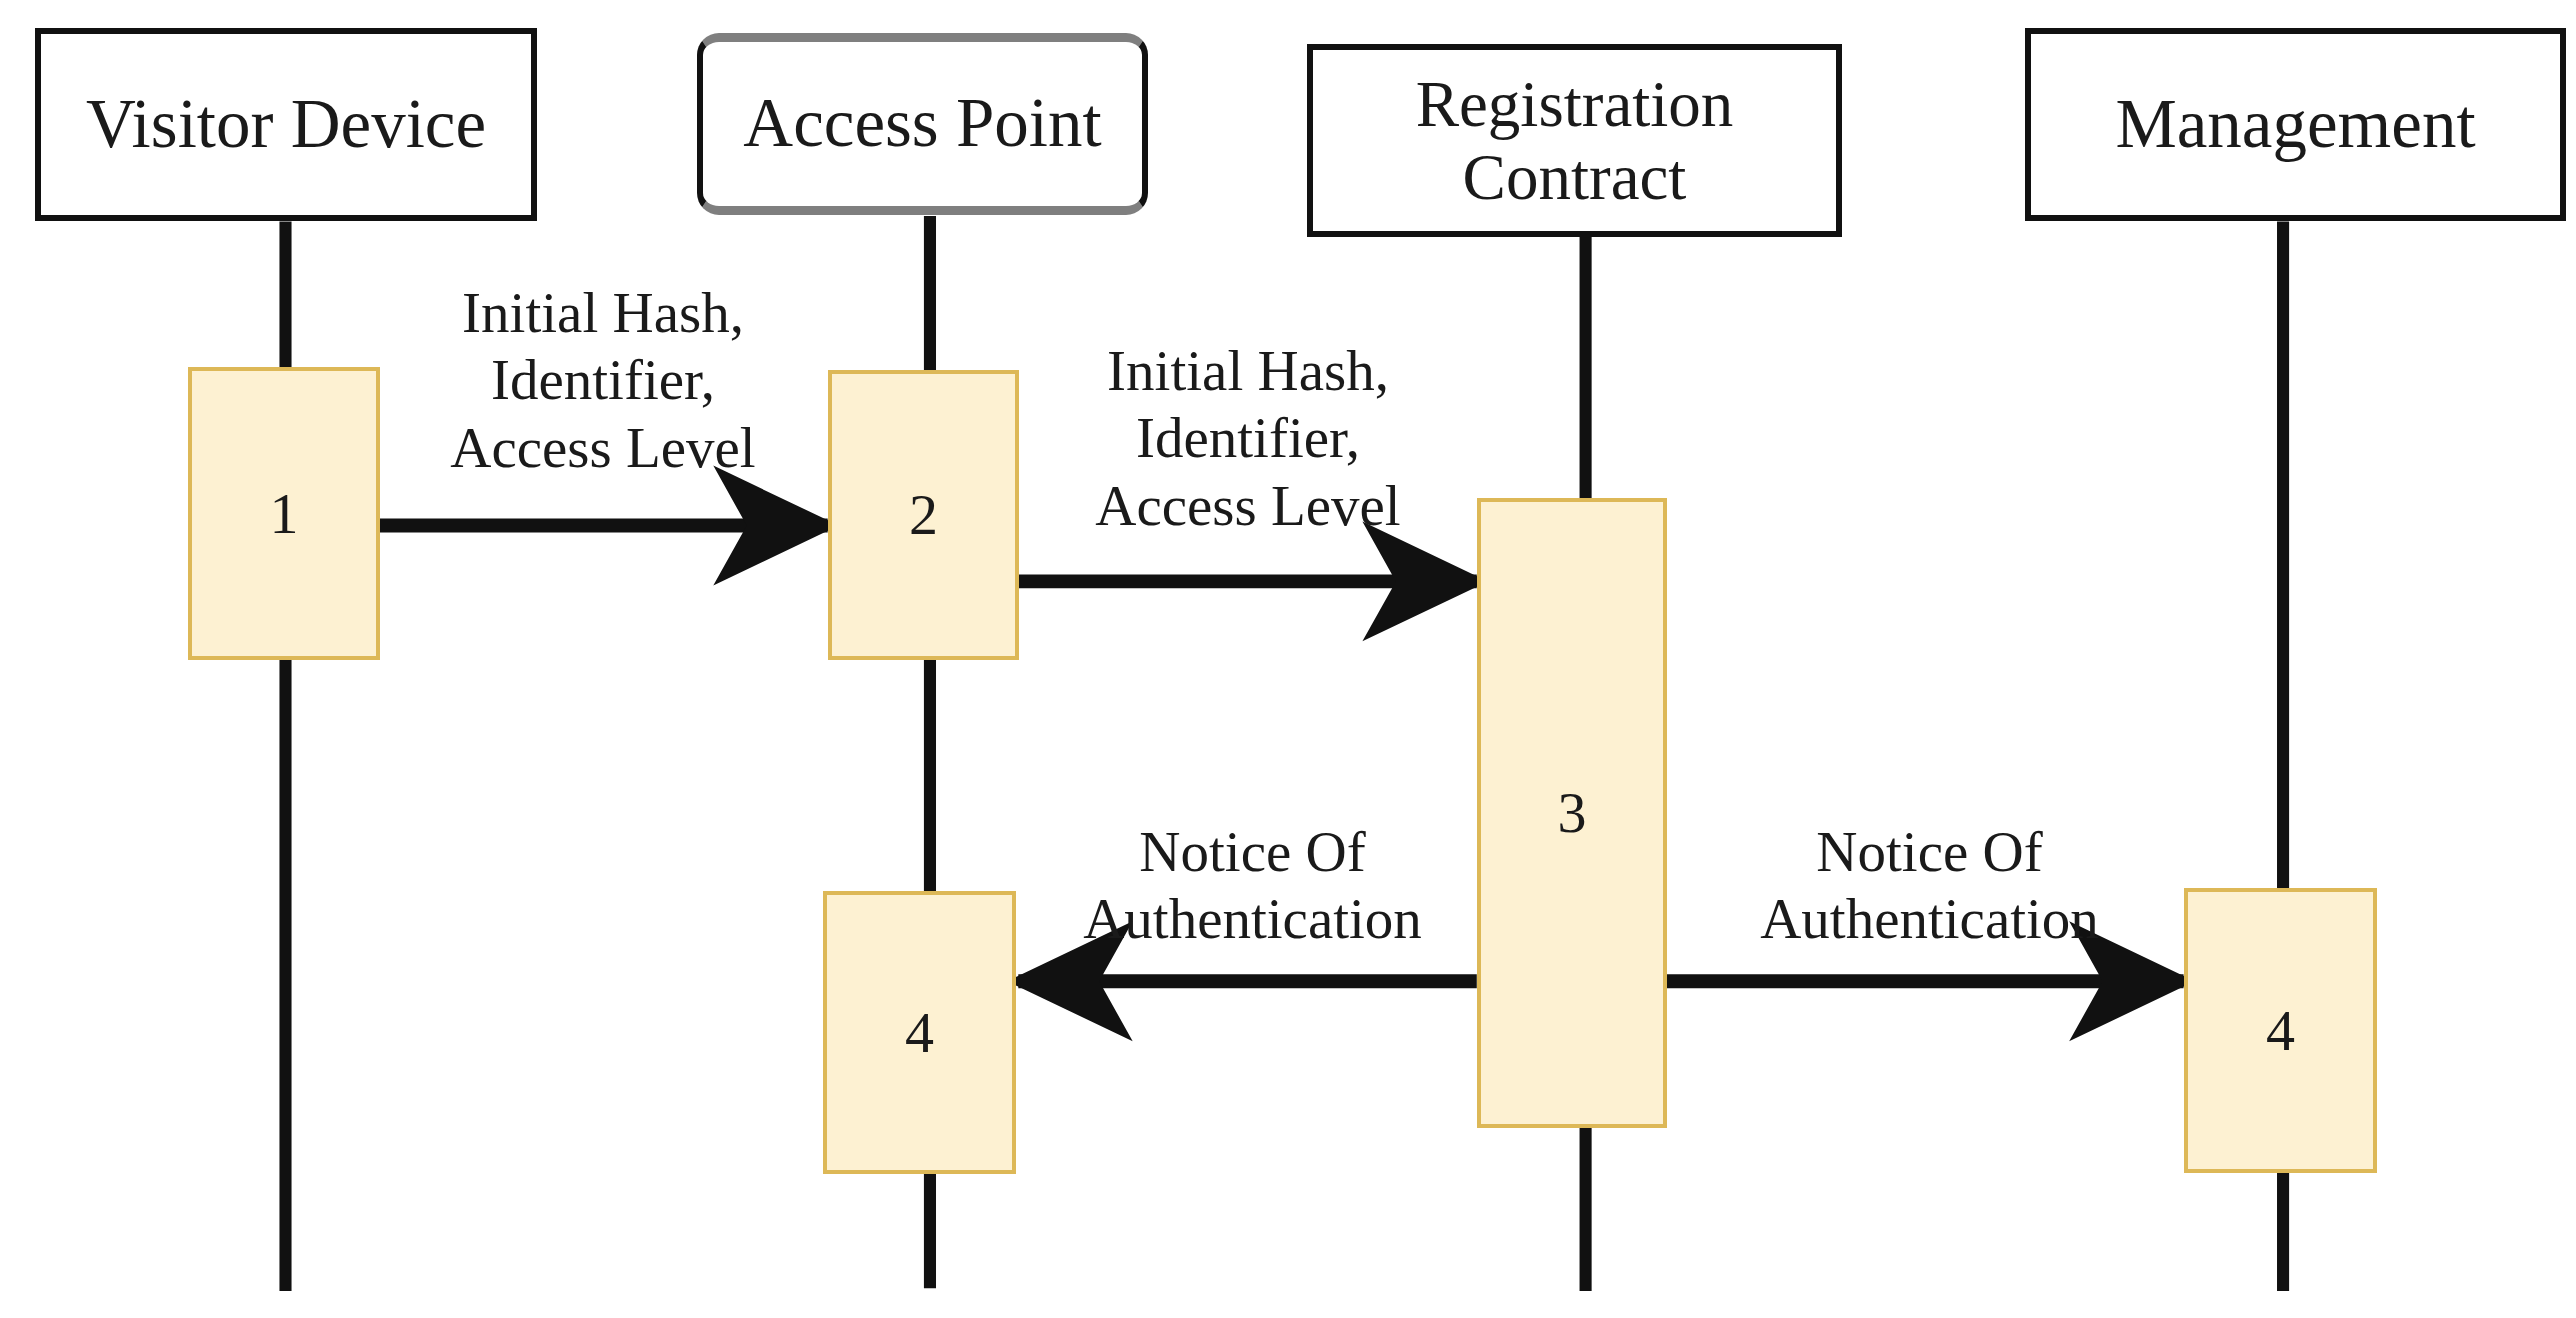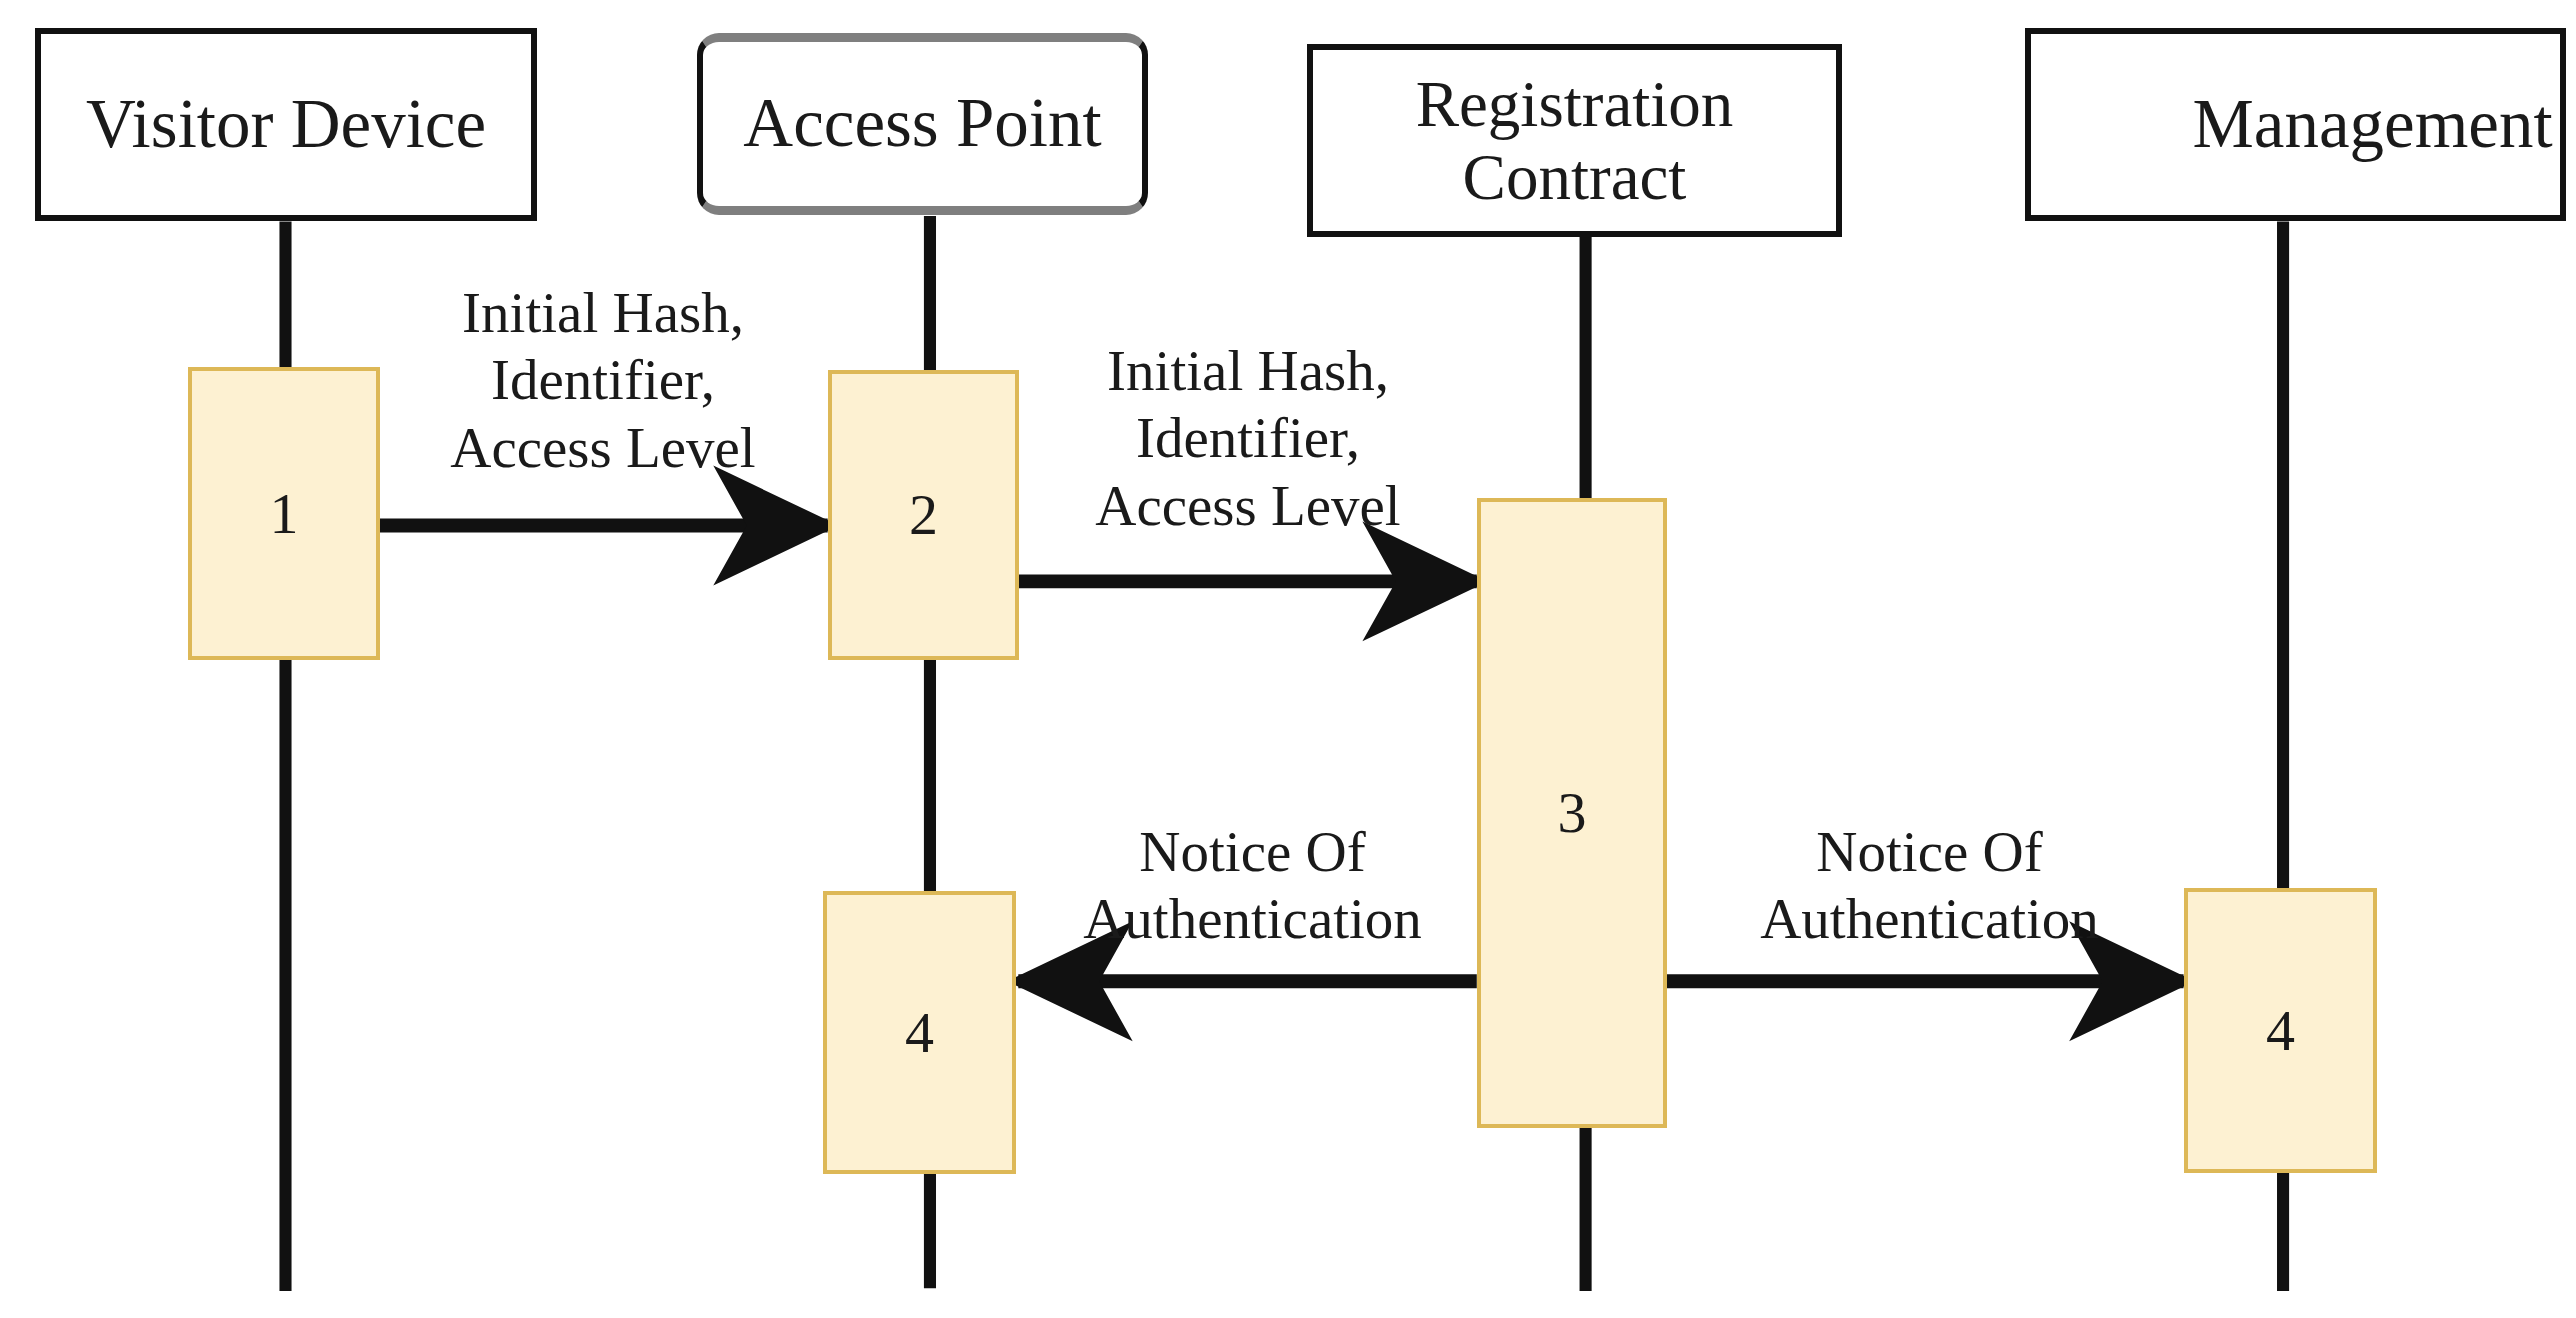--- a/index.html
+++ b/index.html
@@ -110,21 +110,21 @@
       <div class="participant-box border-black" style="left: 35px; top: 28px; width: 502px; height: 193px; font-size: 69px;">
         <span class="plabel">Visitor Device</span>
       </div>
       <div class="participant-box border-mixed" style="left: 697px; top: 33px; width: 451px; height: 182px; font-size: 69px;">
         <span class="plabel">Access Point</span>
       </div>
       <div class="participant-box border-black" style="left: 1307px; top: 44px; width: 535px; height: 193px; font-size: 65px;">
         <span class="plabel">Registration
 Contract</span>
       </div>
-      <div class="participant-box border-black" style="left: 2025px; top: 28px; width: 541px; height: 193px; font-size: 69px; text-align: right;">
+      <div class="participant-box border-black" style="left: 2025px; top: 28px; width: 541px; height: 193px; font-size: 69px;">
         <span class="plabel">Management</span>
       </div>
     </div>
 
   <div id="activations-group">
       <div class="activation" style="left: 188px; top: 367px; width: 192px; height: 293px;">
         <span class="anum">1</span>
       </div>
       <div class="activation" style="left: 828px; top: 370px; width: 191px; height: 290px;">
         <span class="anum">2</span>

